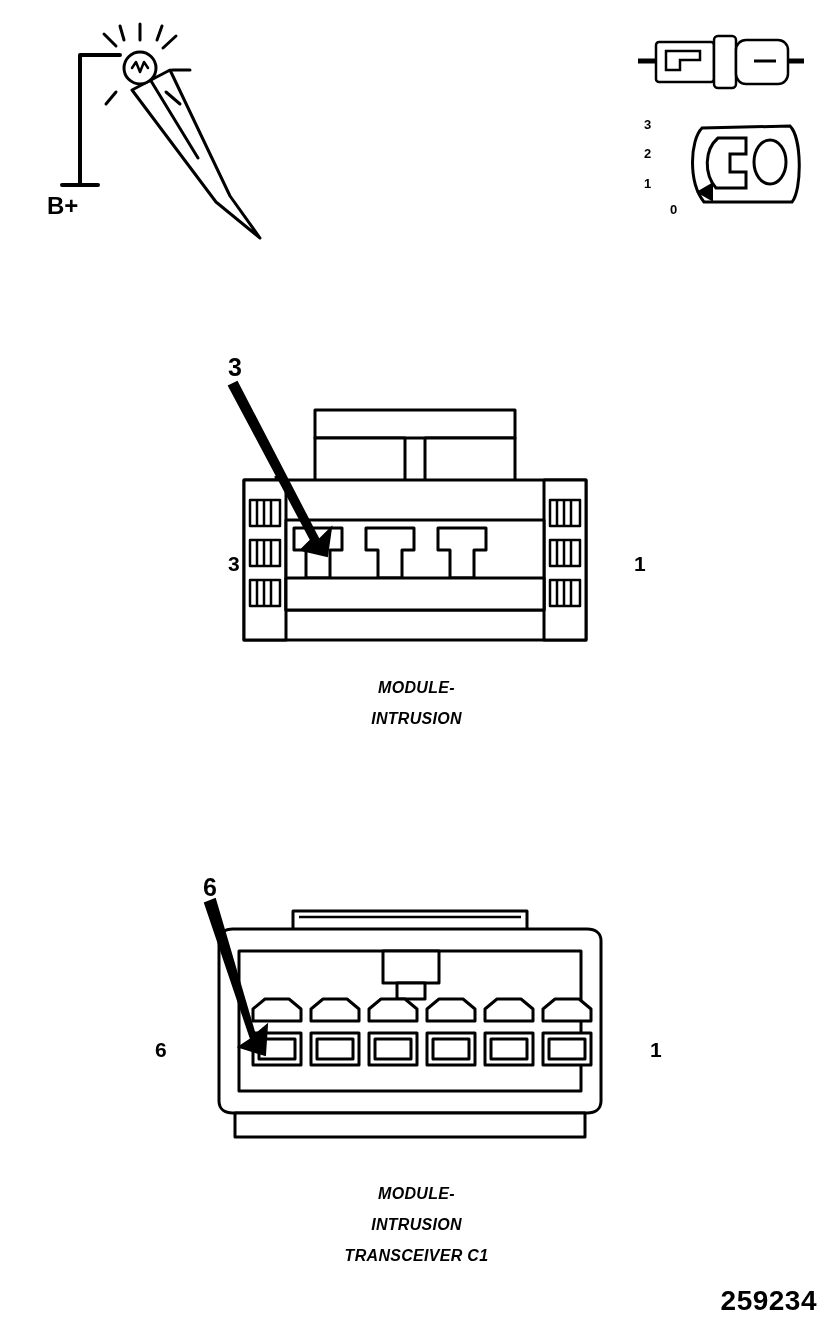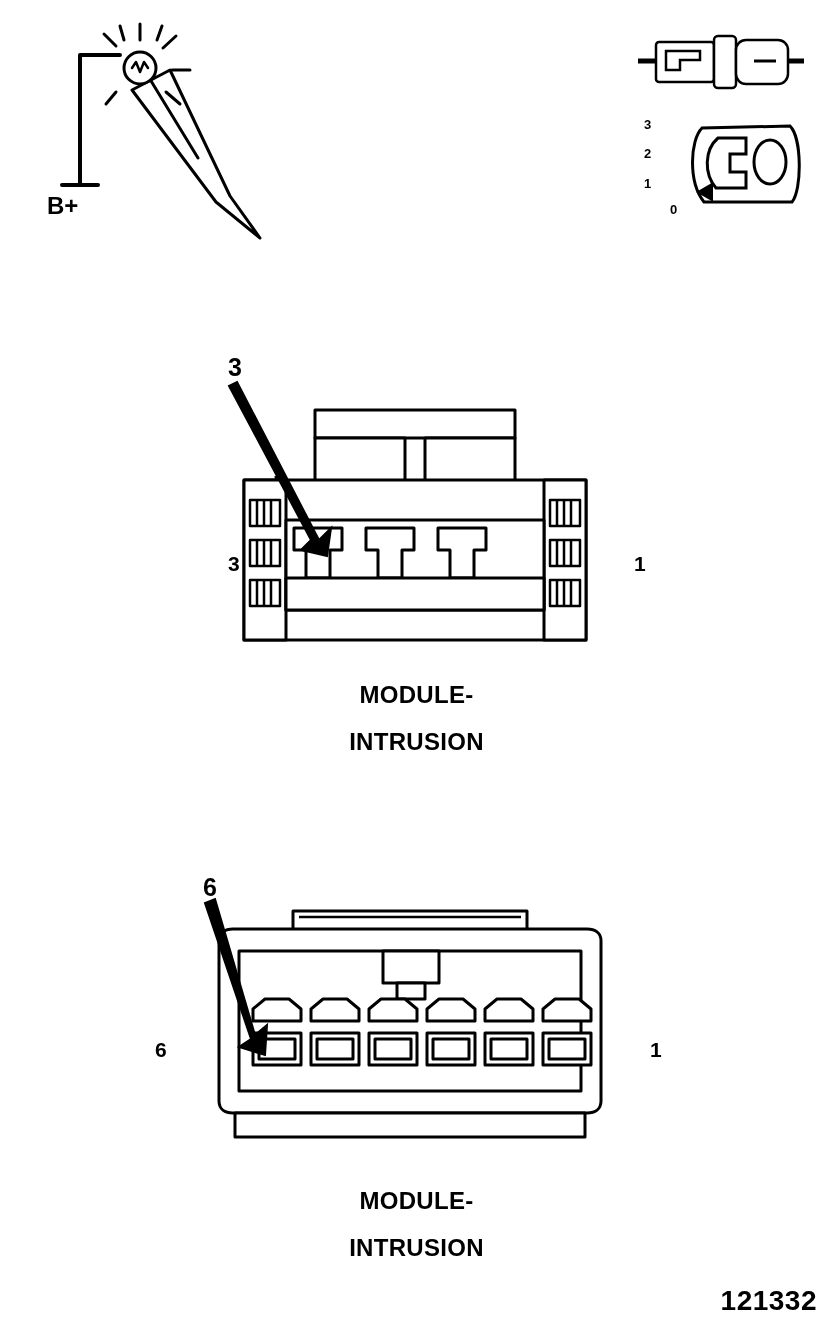--- a/index.html
+++ b/index.html
@@ -16,23 +16,24 @@
     width: 833px;
     height: 1333px;
     overflow: hidden;
     background: #ffffff;
   }
   .abs { position: absolute; }
 
   
   .label-bold {
     font-weight: bold;
-    font-size: 24px;
+    font-size: 16px;
     letter-spacing: 0.3px;
     white-space: nowrap;
+    font-style: italic;
   }
   .pin-num {
     font-weight: bold;
     font-size: 21px;
   }
   .big-num {
     font-weight: bold;
     font-size: 25px;
   }
   .tiny-num {
@@ -229,17 +230,18 @@
     </svg>
   </div>
   <div class="abs big-num" style="left:203px; top:873px;">6</div>
 
   <div class="abs pin-num" style="left:155px; top:1038px;">6</div>
   <div class="abs pin-num" style="left:650px; top:1038px;">1</div>
 
   <div class="abs caption-block label-bold" style="left:0; top:1178px; width:833px;">
     <div>MODULE-</div>
     <div>INTRUSION</div>
-  </div>
-
-  <div class="abs figure-id" style="right:16px; top:1285px;">121332</div>
+    <div>TRANSCEIVER C1</div>
+  </div>
+
+  <div class="abs figure-id" style="right:16px; top:1285px;">259234</div>
 
 </div>
 
 </body></html>

